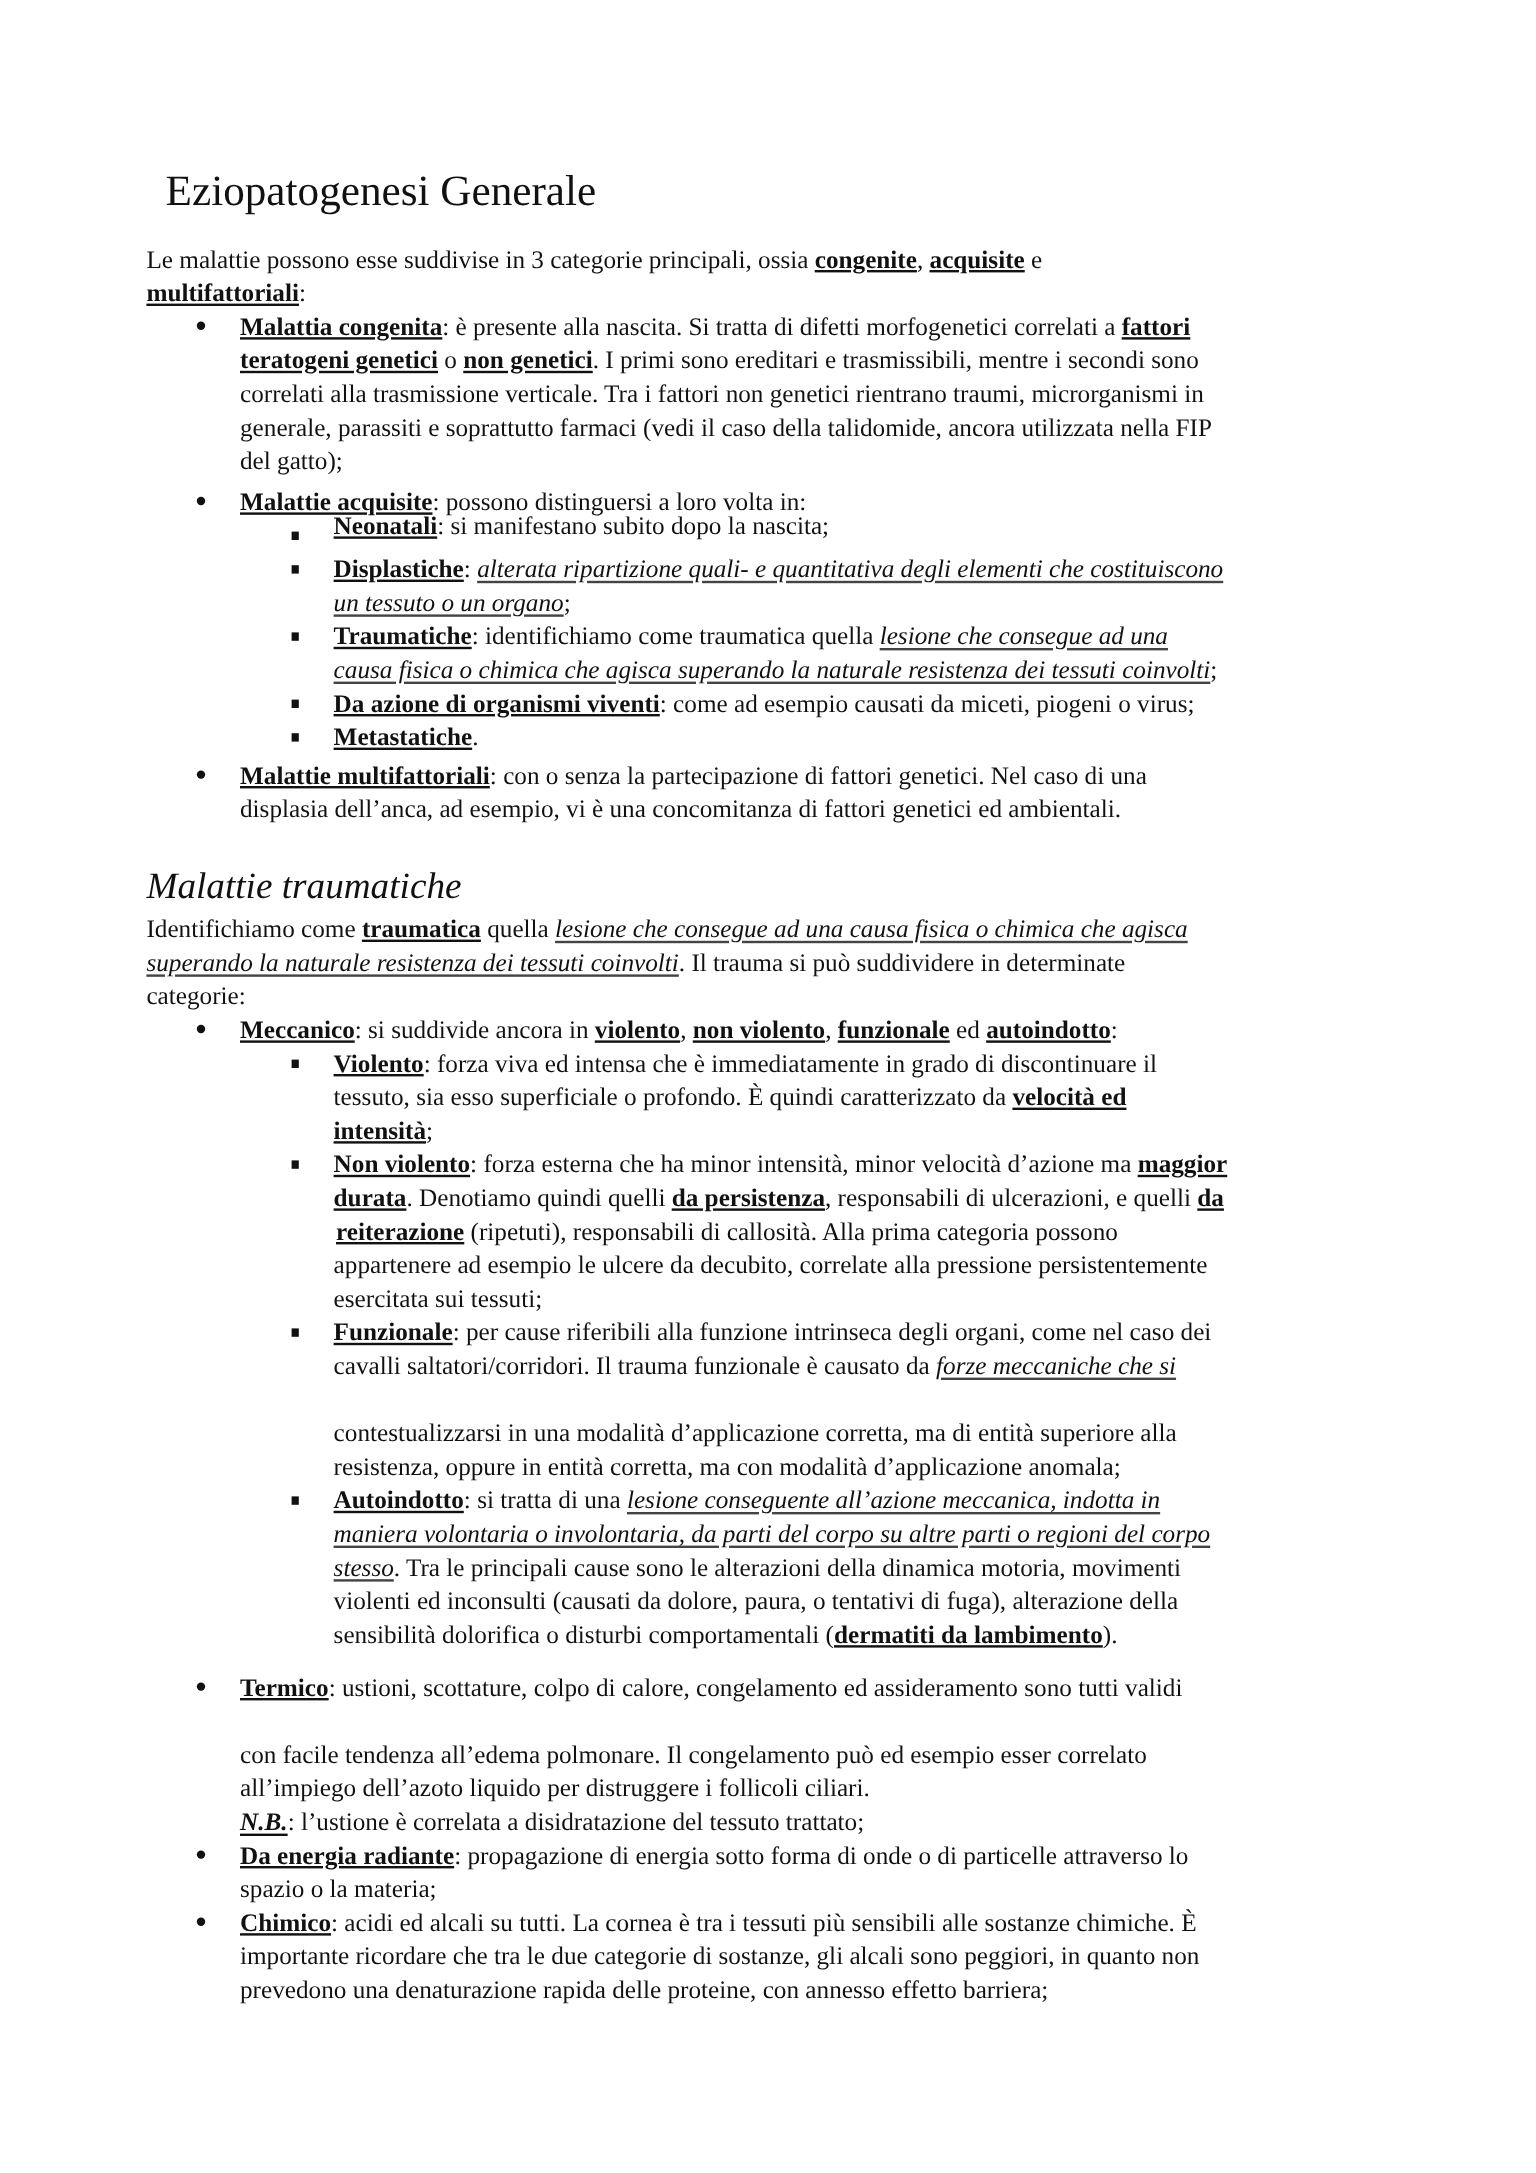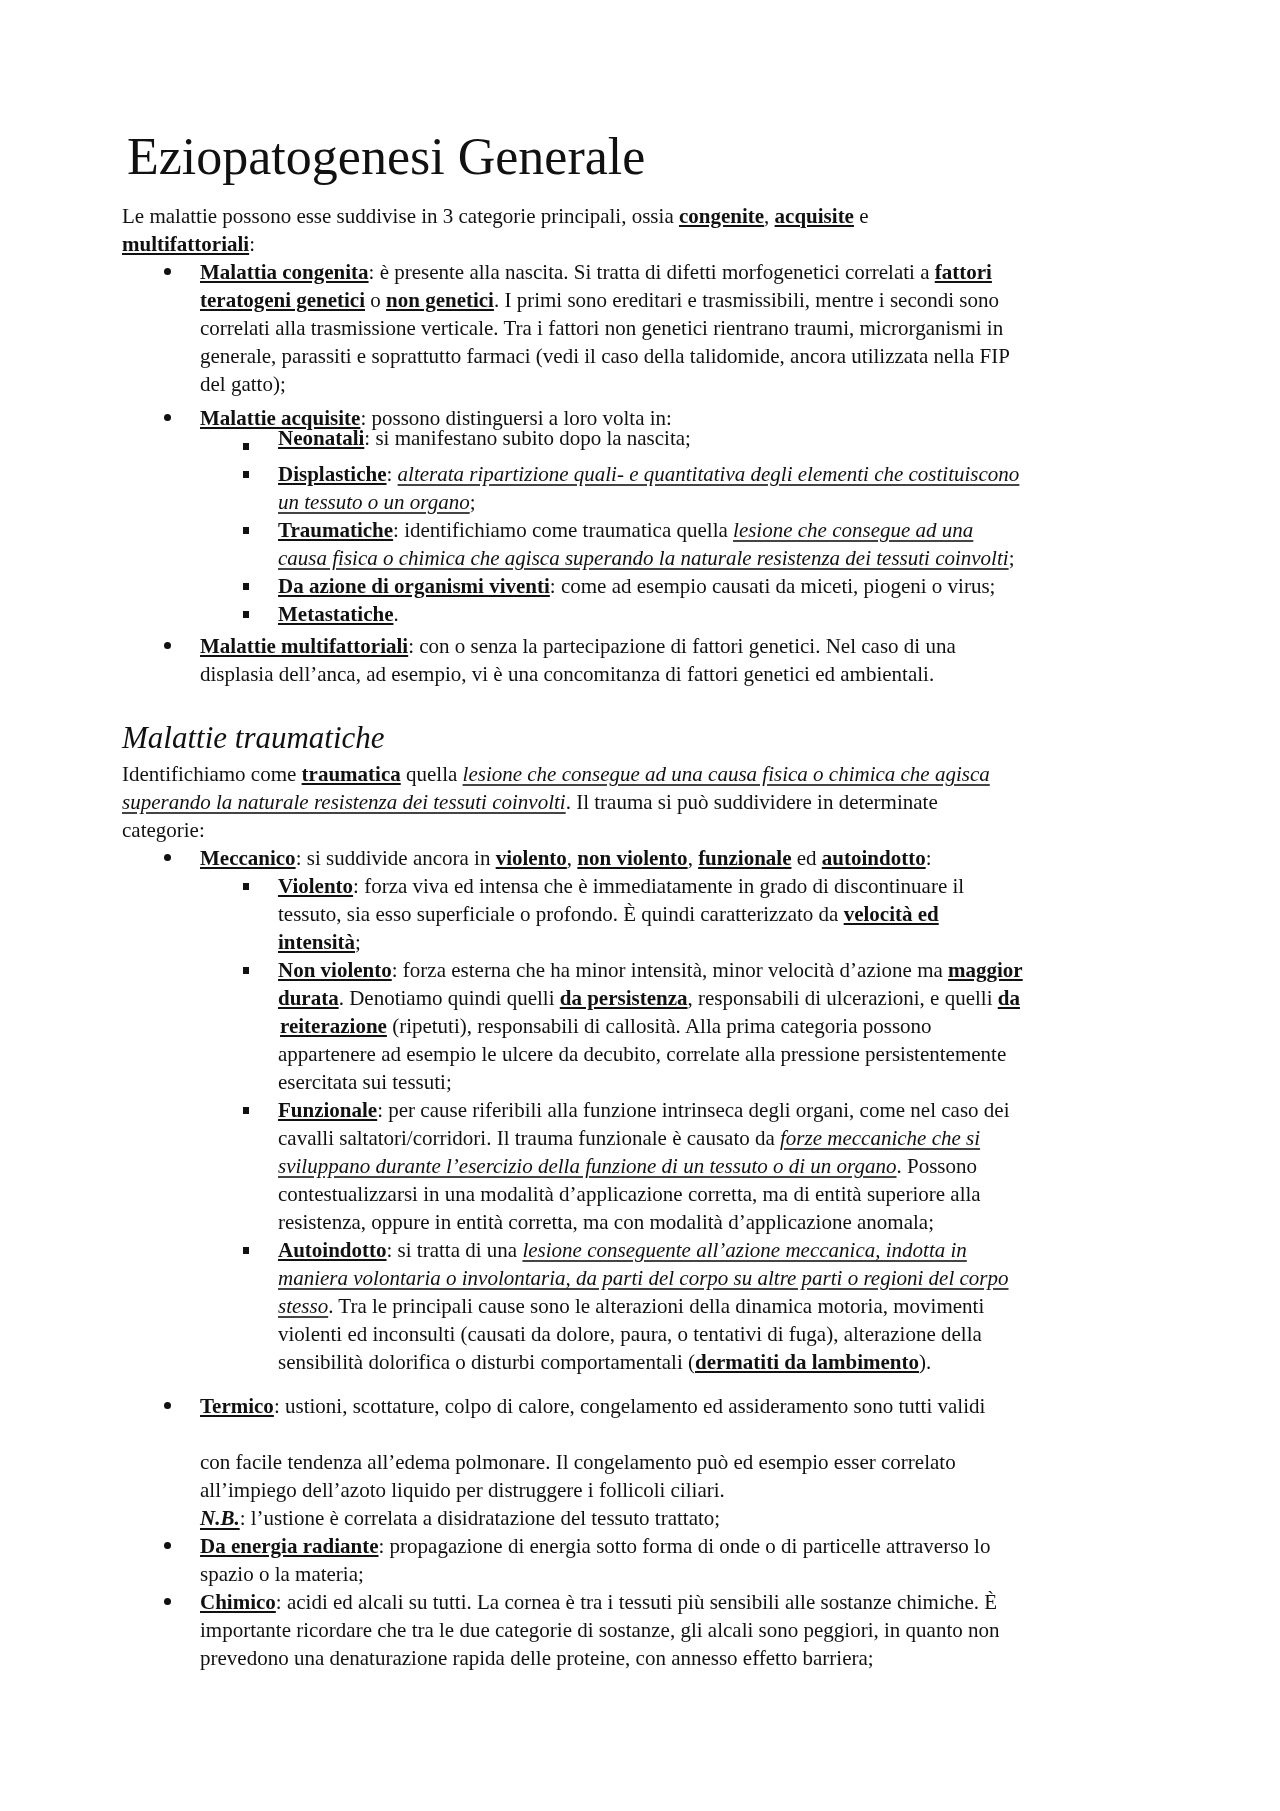--- a/index.html
+++ b/index.html
@@ -3,21 +3,21 @@
 <meta charset="utf-8">
 <style>
   html, body { margin: 0; padding: 0; background: #ffffff; }
   body {
     width: 1280px; height: 1811px; overflow: hidden; position: relative;
     font-family: "Liberation Serif", "DejaVu Serif", serif;
     color: #111111;
   }
   .page { position: absolute; left: 0; top: 0; width: 1280px; height: 1811px; }
   .abs { position: absolute; white-space: nowrap; }
-  .h1 { font-size: 52px; left: 122px; top: 122px; font-weight: normal; margin: 5px; }
+  .h1 { font-size: 36px; left: 122px; top: 122px; font-weight: normal; margin: 16px; }
   .h2 { font-size: 31px; left: 122px; top: 720px; font-weight: normal; margin: 0; font-style: italic; }
   .line { font-size: 21px; line-height: 28px; }
   .b { font-weight: bold; text-decoration: underline; }
   .u { font-style: italic; text-decoration: underline; text-decoration-color: #444; text-underline-offset: 3px; }
   .ub { font-style: italic; font-weight: bold; text-decoration: underline; text-underline-offset: 3px; }
   .bullet-dot { position: absolute; width: 7px; height: 7px; border-radius: 50%; background: #111; }
   .bullet-sq { position: absolute; width: 6px; height: 7px; background: #111; }
 </style>
 </head>
 <body>
@@ -125,23 +125,20 @@
   <div class="abs line" style="left:278px; top:1040px;">appartenere ad esempio le ulcere da decubito, correlate alla pressione persistentemente</div>
   <div class="abs line" style="left:278px; top:1068px;">esercitata sui tessuti;</div>
 
   <span class="bullet-sq" style="left:243px; top:1107px;"></span>
   <div class="abs line" style="left:278px; top:1096px;">
     <span class="b">Funzionale</span><span>: per cause riferibili alla funzione intrinseca degli organi, come nel caso dei</span>
   </div>
   <div class="abs line" style="left:278px; top:1124px;">
     <span>cavalli saltatori/corridori. Il trauma funzionale è causato da </span><span class="u">forze meccaniche che si</span>
   </div>
-  <div class="abs line" style="left:278px; top:1152px;">
-    <span class="u">sviluppano durante l’esercizio della funzione di un tessuto o di un organo</span><span>. Possono</span>
-  </div>
   <div class="abs line" style="left:278px; top:1180px;">contestualizzarsi in una modalità d’applicazione corretta, ma di entità superiore alla</div>
   <div class="abs line" style="left:278px; top:1208px;">resistenza, oppure in entità corretta, ma con modalità d’applicazione anomala;</div>
 
   <span class="bullet-sq" style="left:243px; top:1247px;"></span>
   <div class="abs line" style="left:278px; top:1236px;">
     <span class="b">Autoindotto</span><span>: si tratta di una </span><span class="u">lesione conseguente all’azione meccanica, indotta in</span>
   </div>
   <div class="abs line" style="left:278px; top:1264px;">
     <span class="u">maniera volontaria o involontaria, da parti del corpo su altre parti o regioni del corpo</span>
   </div>

